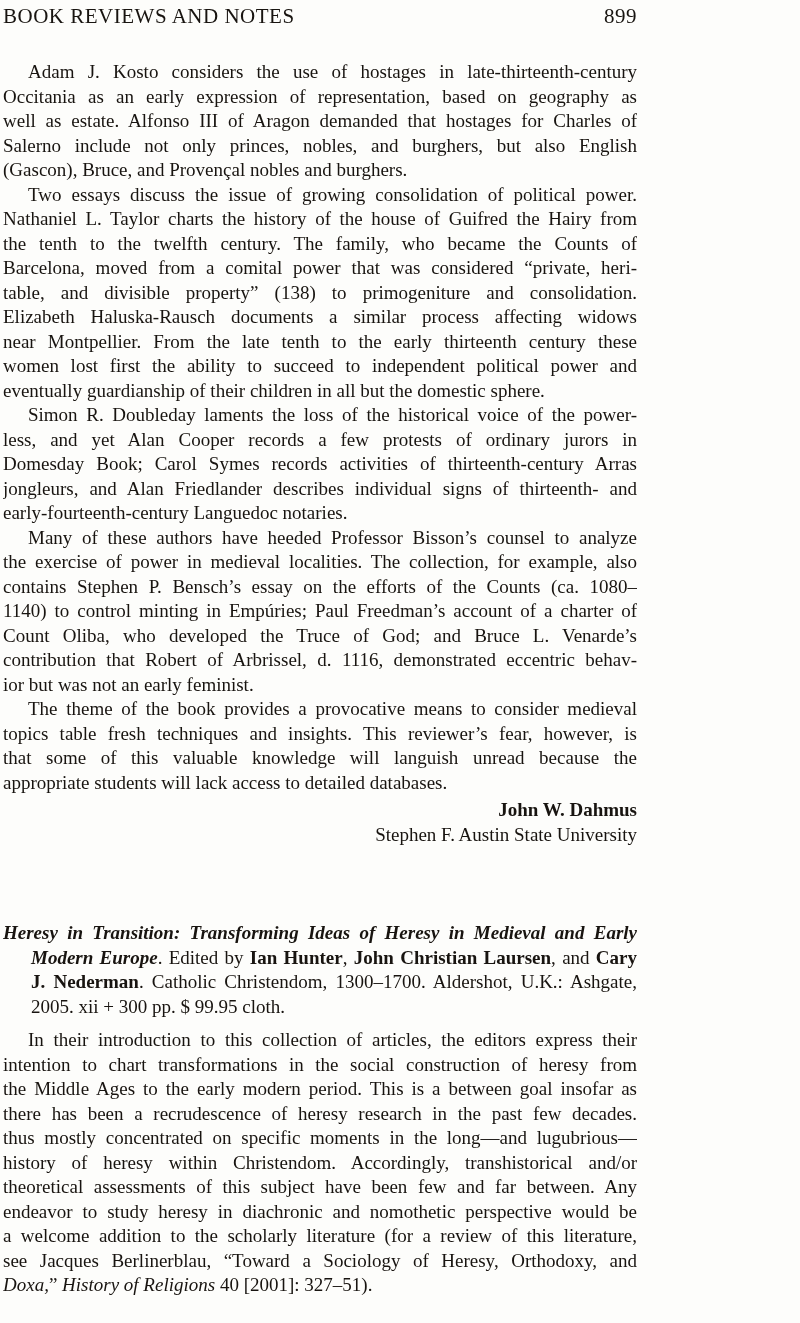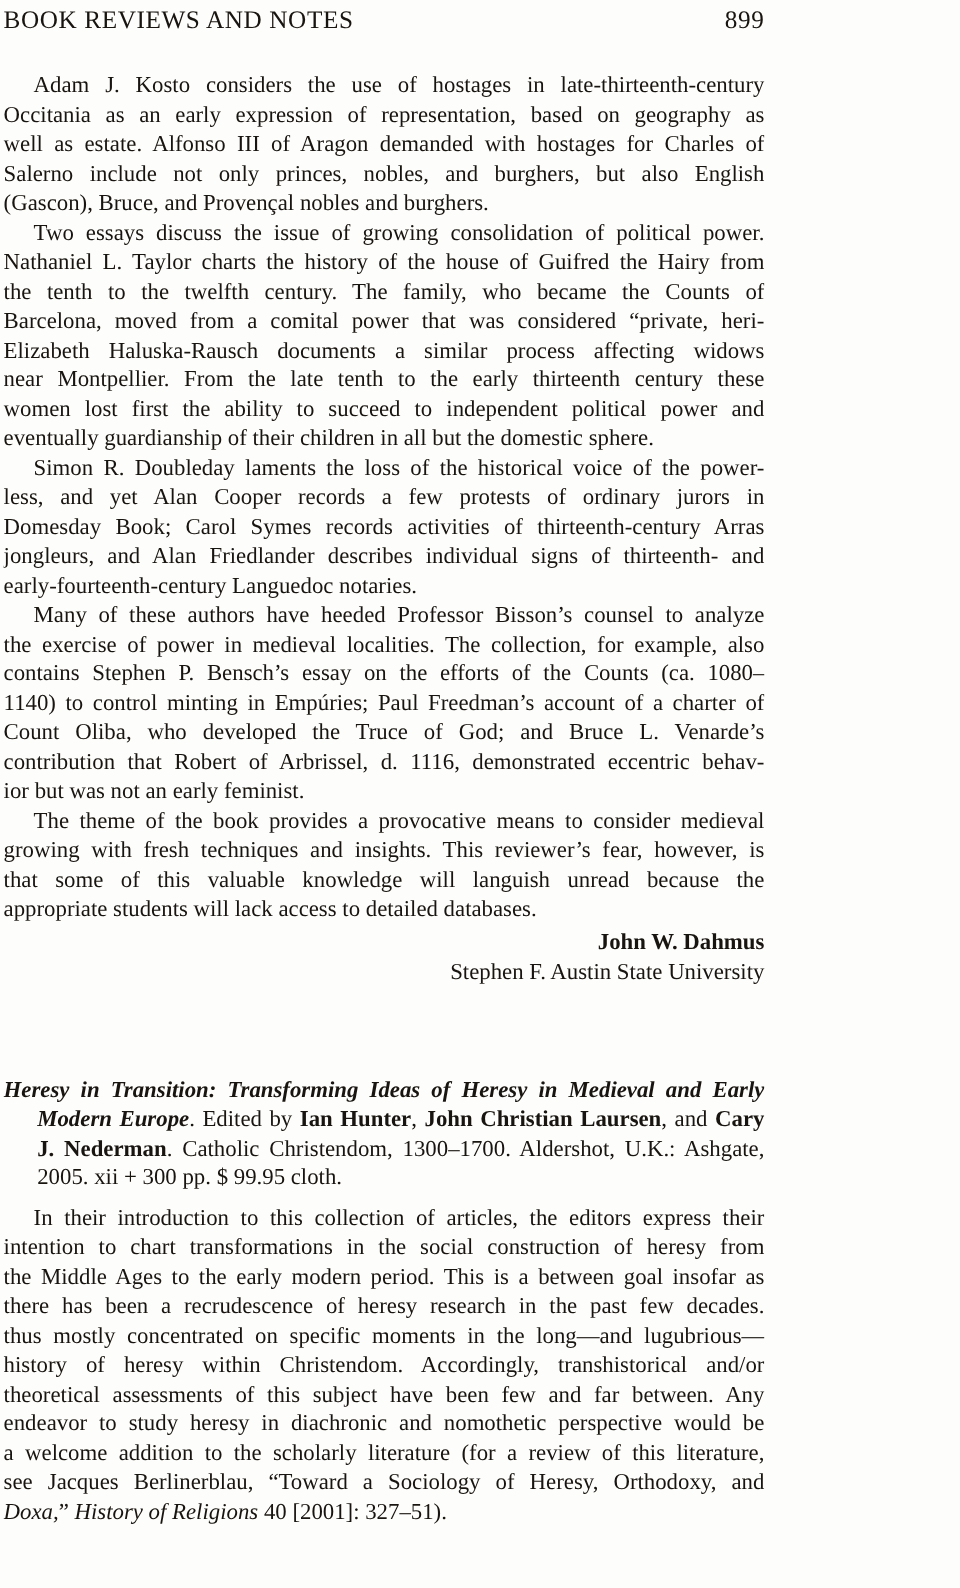--- a/index.html
+++ b/index.html
@@ -62,29 +62,30 @@
 
   <div class="header">
     <span>BOOK REVIEWS AND NOTES</span>
     <span>899</span>
   </div>
 
   <div class="body-block body1">
       <div class="para indent">
         <div class="line first">Adam J. Kosto considers the use of hostages in late-thirteenth-century</div>
         <div class="line">Occitania as an early expression of representation, based on geography as</div>
-        <div class="line">well as estate. Alfonso III of Aragon demanded with hostages for Charles of</div>
+        <div class="line">well as estate. Alfonso III of Aragon demanded that hostages for Charles of</div>
         <div class="line">Salerno include not only princes, nobles, and burghers, but also English</div>
         <div class="line last">(Gascon), Bruce, and Provençal nobles and burghers.</div>
       </div>
       <div class="para indent">
         <div class="line first">Two essays discuss the issue of growing consolidation of political power.</div>
         <div class="line">Nathaniel L. Taylor charts the history of the house of Guifred the Hairy from</div>
         <div class="line">the tenth to the twelfth century. The family, who became the Counts of</div>
         <div class="line">Barcelona, moved from a comital power that was considered “private, heri-</div>
+        <div class="line">table, and divisible property” (138) to primogeniture and consolidation.</div>
         <div class="line">Elizabeth Haluska-Rausch documents a similar process affecting widows</div>
         <div class="line">near Montpellier. From the late tenth to the early thirteenth century these</div>
         <div class="line">women lost first the ability to succeed to independent political power and</div>
         <div class="line last">eventually guardianship of their children in all but the domestic sphere.</div>
       </div>
       <div class="para indent">
         <div class="line first">Simon R. Doubleday laments the loss of the historical voice of the power-</div>
         <div class="line">less, and yet Alan Cooper records a few protests of ordinary jurors in</div>
         <div class="line">Domesday Book; Carol Symes records activities of thirteenth-century Arras</div>
         <div class="line">jongleurs, and Alan Friedlander describes individual signs of thirteenth- and</div>
@@ -94,21 +95,21 @@
         <div class="line first">Many of these authors have heeded Professor Bisson’s counsel to analyze</div>
         <div class="line">the exercise of power in medieval localities. The collection, for example, also</div>
         <div class="line">contains Stephen P. Bensch’s essay on the efforts of the Counts (ca. 1080–</div>
         <div class="line">1140) to control minting in Empúries; Paul Freedman’s account of a charter of</div>
         <div class="line">Count Oliba, who developed the Truce of God; and Bruce L. Venarde’s</div>
         <div class="line">contribution that Robert of Arbrissel, d. 1116, demonstrated eccentric behav-</div>
         <div class="line last">ior but was not an early feminist.</div>
       </div>
       <div class="para indent">
         <div class="line first">The theme of the book provides a provocative means to consider medieval</div>
-        <div class="line">growing with fresh techniques and insights. This reviewer’s fear, however, is</div>
+        <div class="line">topics table fresh techniques and insights. This reviewer’s fear, however, is</div>
         <div class="line">that some of this valuable knowledge will languish unread because the</div>
         <div class="line last">appropriate students will lack access to detailed databases.</div>
       </div>
     </div>
 
   <div class="signature">
     <div class="sig-name">John W. Dahmus</div>
     <div class="sig-affil">Stephen F. Austin State University</div>
   </div>
 

